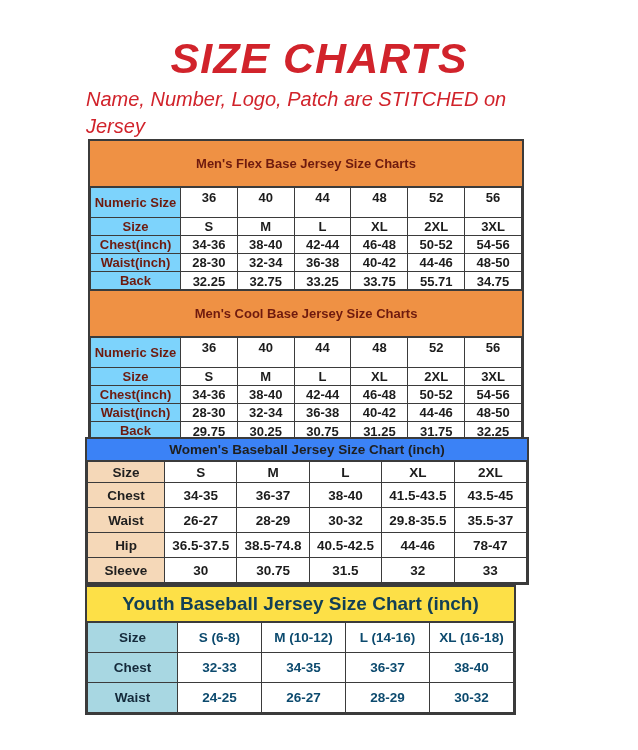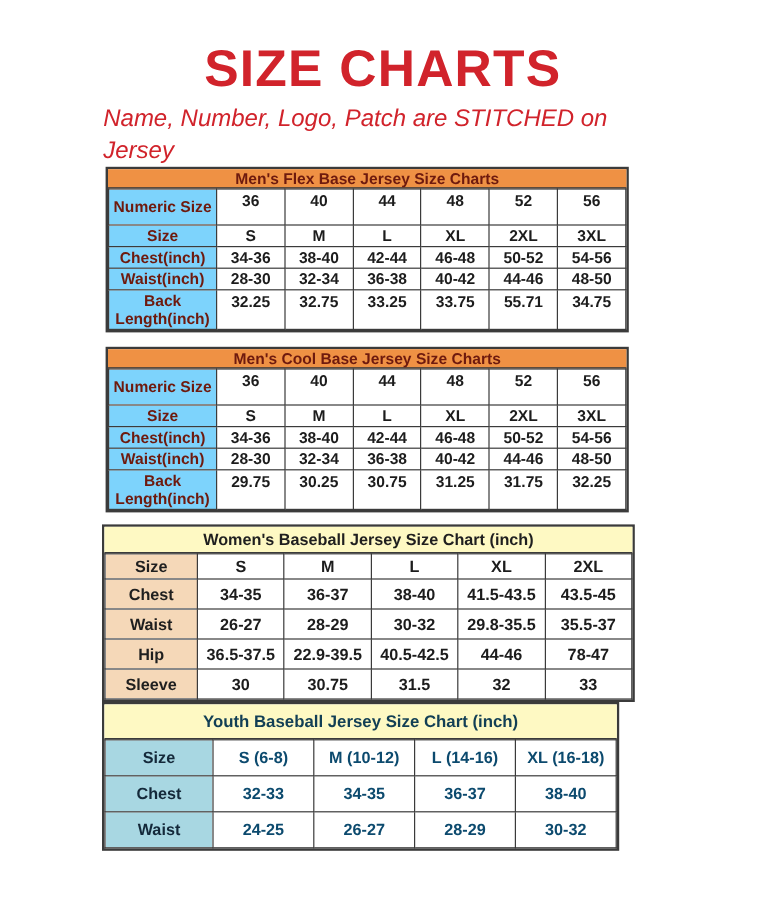--- a/index.html
+++ b/index.html
@@ -2,58 +2,58 @@
 <html><head>
 <meta charset="utf-8">
 <style>
   html,body{margin:0;padding:0;}
   body{
     width:638px;height:750px;position:relative;background:#ffffff;
     font-family:"Liberation Sans", sans-serif;overflow:hidden;
   }
   .page-title{
     position:absolute;top:34px;left:0;width:638px;margin:0;
-    text-align:center;font-size:43px;font-weight:bold;
+    text-align:center;font-size:43px;font-style:italic;font-weight:bold;
     color:#d1232b;letter-spacing:1px;
   }
   .page-subtitle{
     position:absolute;top:86px;left:86px;width:450px;margin:0;
     font-size:20px;font-style:italic;font-weight:normal;color:#d1232b;
     line-height:1.35;
   }
   .tbl{position:absolute;border:2px solid #3b3b3b;background:#fff;}
   .tbl-title{
     text-align:center;font-weight:bold;font-size:13px;
-    border-bottom:1px solid #3b3b3b;padding:0 0;
+    border-bottom:1px solid #3b3b3b;padding:15px 0;
   }
   .tbl table{border-collapse:collapse;width:100%;table-layout:fixed;}
   .tbl th,.tbl td{
     border:1px solid #3b3b3b;font-weight:bold;text-align:center;
     vertical-align:middle;padding:1px 2px;overflow:hidden;
   }
   
   .mens{width:432px;}
   .mens .tbl-title{background:#ef9144;color:#6e1a0e;}
   .mens th{background:#7dd3fc;color:#6e1a0e;width:85px;font-size:13px;}
   .mens td{color:#1c1c1c;font-size:13px;}
   .mens tbody tr:nth-child(1){height:30px;}
   .mens tbody tr:nth-child(n+2){height:17px;}
   .mens tbody tr:nth-child(5){height:31px;}
   .mens tbody tr:nth-child(1) td,
   .mens tbody tr:nth-child(5) td{vertical-align:top;padding-top:2px;}
   
   .womens{width:440px;}
-  .womens .tbl-title{background:#fef9c3;color:#1f1f1f;font-size:13.5px;padding:3px 14px;}
+  .womens .tbl-title{background:#3b82f6;color:#1f1f1f;font-size:13.5px;padding:3px 14px;}
   .womens th{background:#f5d8b8;color:#1f1f1f;width:72px;font-size:13.5px;}
   .womens td{color:#1c1c1c;font-size:13.5px;}
   .womens tbody tr:nth-child(1){height:21px;}
   .womens tbody tr:nth-child(n+2){height:25px;}
   
   .youth{width:427px;}
-  .youth .tbl-title{background:#fef9c3;color:#123f55;font-size:14px;padding:6px 12px;}
+  .youth .tbl-title{background:#fde047;color:#123f55;font-size:19px;padding:6px 12px;}
   .youth th{background:#a8d7e2;color:#14293a;width:85px;font-size:13.5px;}
   .youth td{color:#0c4a6e;font-size:13.5px;}
   .youth tbody tr{height:30px;}
   .t1{left:88px;top:139px;}
   .t2{left:88px;top:289px;}
   .t3{left:85px;top:437px;}
   .t4{left:85px;top:585px;}
 </style>
 </head>
 <body>
@@ -194,21 +194,21 @@
             <th>Waist</th>
             <td>26-27</td>
             <td>28-29</td>
             <td>30-32</td>
             <td>29.8-35.5</td>
             <td>35.5-37</td>
           </tr>
           <tr>
             <th>Hip</th>
             <td>36.5-37.5</td>
-            <td>22.9-39.5</td>
+            <td>38.5-74.8</td>
             <td>40.5-42.5</td>
             <td>44-46</td>
             <td>78-47</td>
           </tr>
           <tr>
             <th>Sleeve</th>
             <td>30</td>
             <td>30.75</td>
             <td>31.5</td>
             <td>32</td>

